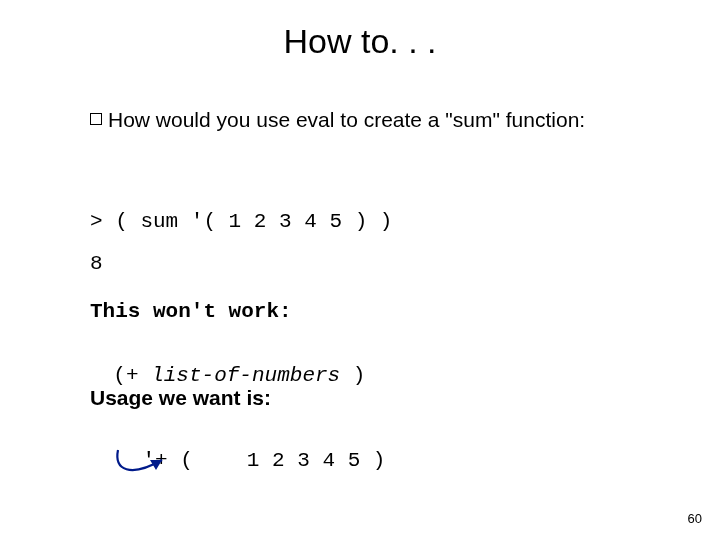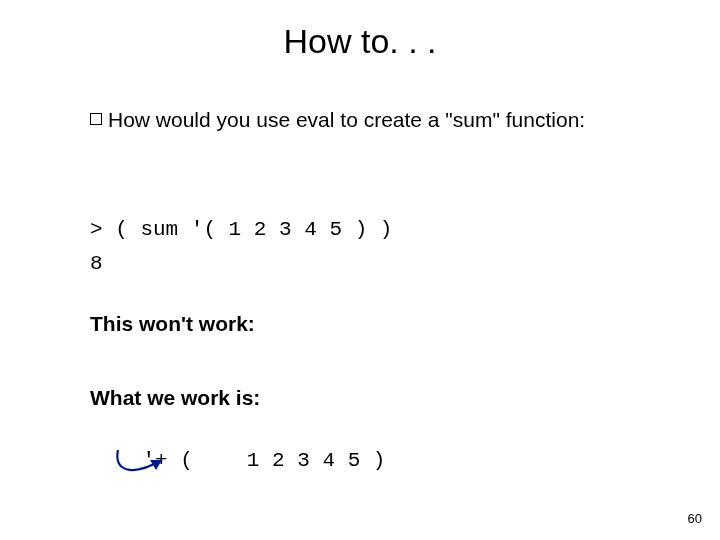--- a/index.html
+++ b/index.html
@@ -50,23 +50,23 @@
   .ital {
     font-style: italic;
   }
   .line {
     position: absolute;
     left: 90px;
     font-size: 21px;
     white-space: pre;
   }
   .l-usage   { top: 168px; }
-  .l-call    { top: 218px; }
+  .l-call    { top: 210px; }
   .l-result  { top: 252px; }
-  .l-wont    { top: 312px; font-weight: bold; font-family: Liberation Sans, sans-serif; }
+  .l-wont    { top: 300px; font-weight: bold; font-family: Liberation Mono, monospace; }
   .l-plus    { top: 338px; }
   .l-want    { top: 386px; font-weight: bold; font-family: Arial, Helvetica, sans-serif; }
   .l-quote   { top: 426px; left: 92px; }
   .gap { display: inline-block; width: 54px; }
   .arrow-svg {
     position: absolute;
     left: 100px;
     top: 448px;
     width: 120px;
     height: 36px;
@@ -90,22 +90,25 @@
     <span class="bullet-marker"></span><span>How would you use eval to create a "sum" function:</span>
   </div>
 
 
   <div class="line l-call mono">&gt; ( sum '( 1 2 3 4 5 ) )</div>
 
   <div class="line l-result mono">8</div>
 
   <div class="line l-wont">This won't work:</div>
 
+  <div class="line l-plus">
+    <span class="mono">(+ </span><span class="mono ital">list-of-numbers</span><span class="mono"> )</span>
+  </div>
 
-  <div class="line l-want">What we work is:</div>
+  <div class="line l-want">Usage we want is:</div>
 
   <div class="line l-quote mono">
     <span>'+ (</span><span class="gap"></span><span>1 2 3 4 5 )</span>
   </div>
 
   <svg class="arrow-svg" viewBox="0 0 120 36">
     <path d="M 18 2 C 14 22, 30 30, 62 12" fill="none" stroke="#001a8a" stroke-width="2.2"></path>
     <polygon points="62,12 50,12 56,22" fill="#001a8a"></polygon>
   </svg>
 

